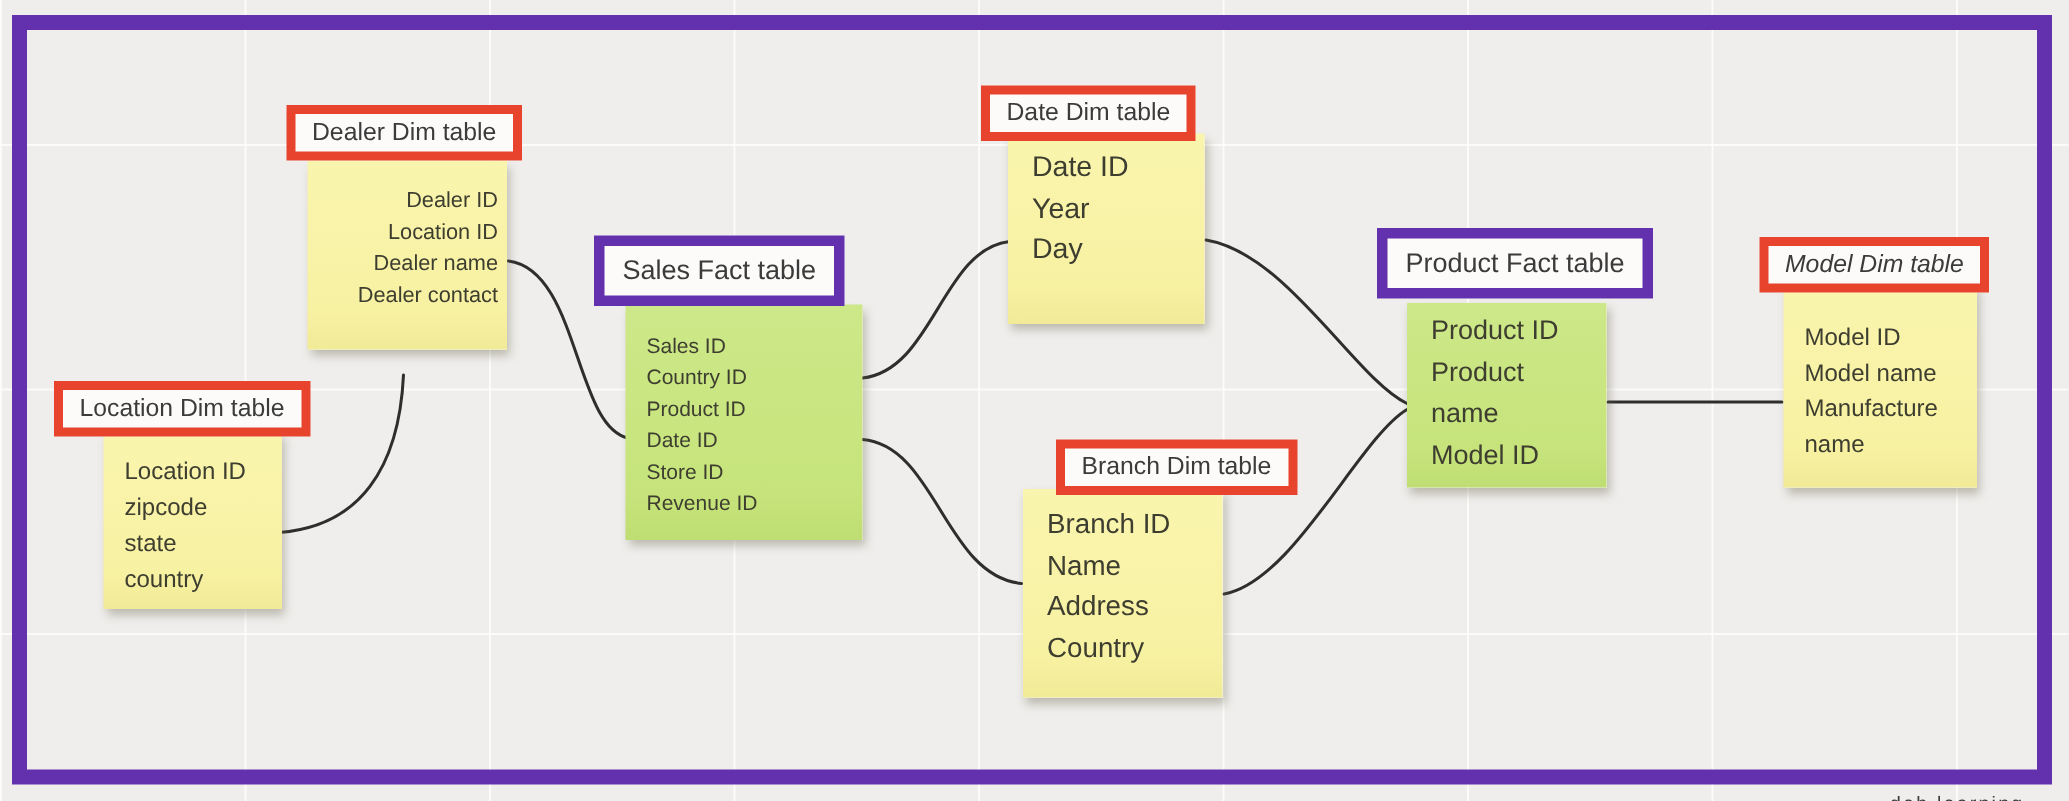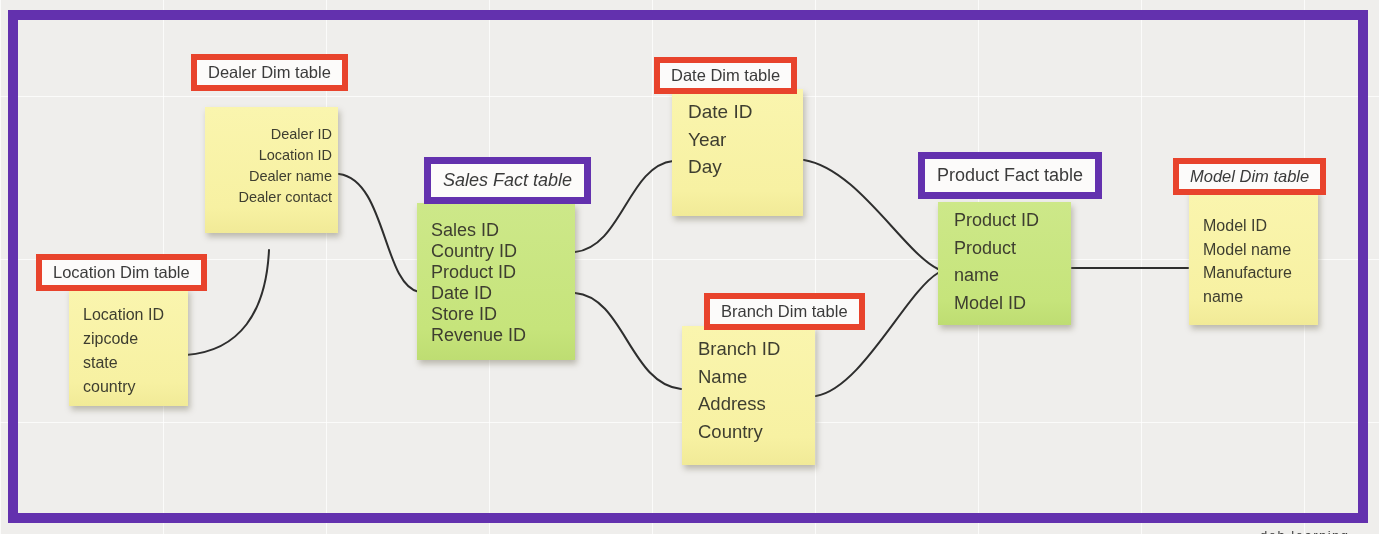--- a/index.html
+++ b/index.html
@@ -29,29 +29,29 @@
   .tag{
     position:absolute;box-sizing:border-box;background:#fcfbfa;color:#3b3b3b;
     white-space:nowrap;z-index:3;
   }
   .tag.dim{border:6px solid #e8432c;font-size:16.5px;padding:3px 11px;}
   .tag.fact{border:7px solid #6331ae;font-size:18px;padding:6px 12px;}
 
   
   .n-dealer  {left:205px;top:107px;width:133px;height:126px;padding:17px 6px 0 14px;font-size:14.5px;line-height:21px;text-align:right;}
   .n-location{left:69px; top:288px;width:119px;height:118px;padding:15px 6px 0 14px;font-size:16px;  line-height:24px;}
-  .n-sales   {left:417px;top:203px;width:158px;height:157px;padding:17px 6px 0 14px;font-size:18px;line-height:21px;}
+  .n-sales   {left:417px;top:203px;width:158px;height:157px;padding:17px 6px 0 14px;font-size:14px;line-height:21px;}
   .n-date    {left:672px;top:89px; width:131px;height:127px;padding:9px 6px 0 16px; font-size:19px;  line-height:27.5px;}
   .n-branch  {left:682px;top:326px;width:133px;height:139px;padding:9px 20px 0 16px; font-size:18.5px;line-height:27.5px;}
   .n-product {left:938px;top:202px;width:133px;height:123px;padding:5px 8px 0 16px; font-size:18px;  line-height:27.5px;}
   .n-model   {left:1189px;top:190px;width:129px;height:135px;padding:24px 6px 0 14px;font-size:16px; line-height:23.5px;}
 
-  .t-dealer  {left:191px; top:54px;text-align:right;}
+  .t-dealer  {left:191px; top:70px;text-align:right;}
   .t-location{left:36px;  top:254px;}
-  .t-sales   {left:424px; top:157px;font-style:italic;}
+  .t-sales   {left:396px; top:157px;}
   .t-date    {left:654px; top:57px;}
   .t-branch  {left:676px; top:293px;margin-left:28px;}
   .t-product {left:918px; top:152px;}
   .t-model   {left:1173px;top:158px;font-style:italic;}
 
   .watermark{
     position:absolute;left:1260px;top:492px;font-size:13px;color:#3c3c3c;
     letter-spacing:1.5px;z-index:4;margin-top:36px;
   }
 </style>

